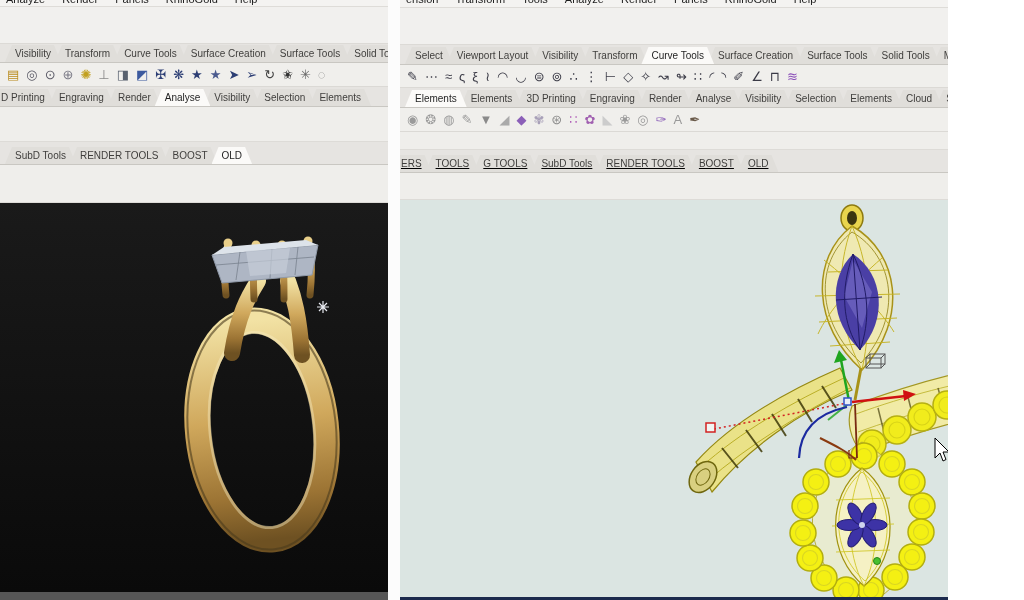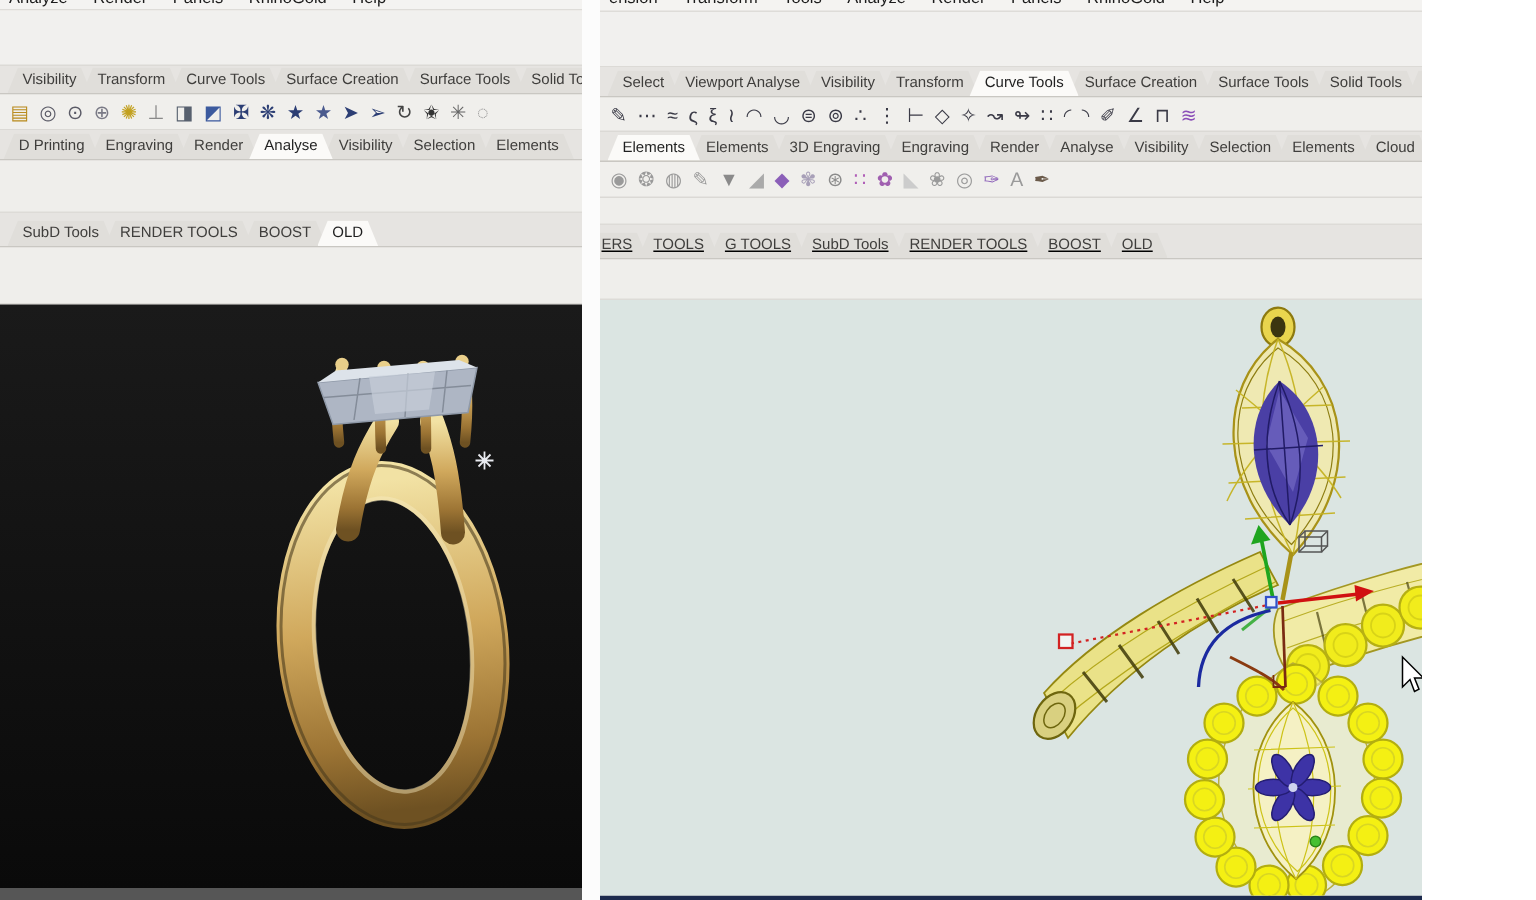--- a/index.html
+++ b/index.html
@@ -29,21 +29,21 @@
   .cutfirst .tab:first-child{margin-left:-14px;}
 
   
   .iconrow{display:flex;align-items:center;gap:7px;background:#f0efec;padding:0 7px;
            overflow:hidden;border-bottom:1px solid #dbd9d5;box-sizing:border-box;font-size:13px;}
   .ticon{flex:0 0 auto;line-height:1;}
 
   .gapbar{background:#efeeeb;border-bottom:1px solid #dddbd7;box-sizing:border-box;}
 
   
-  #l-tabs1{height:19px;} #l-icons{height:24px;} #l-tabs2{height:20px;justify-content:center;}
+  #l-tabs1{height:19px;} #l-icons{height:24px;} #l-tabs2{height:20px;}
   #l-gap1{height:35px;} #l-tabs3{height:23px;} #l-gap2{height:38px;}
   #left-viewport{width:388px;height:389px;background:linear-gradient(#1a1a1a,#0a0a0a);position:relative;}
   #left-strip{width:388px;height:8px;background:#565656;}
 
   
   #r-tabs1{height:20px;} #r-icons1{height:23px;} #r-tabs2{height:20px;} #r-icons2{height:24px;}
   #r-gap1{height:18px;} #r-tabs3{height:23px;text-decoration:underline;} #r-gap2{height:27px;}
   #right-viewport{width:624px;height:397px;background:#dbe5e2;position:relative;}
   #right-strip{width:624px;height:3px;background:#1c2a4d;}
 
@@ -187,21 +187,21 @@
         <span class="menu-item">Render</span>
         <span class="menu-item">Panels</span>
         <span class="menu-item">RhinoGold</span>
         <span class="menu-item">Help</span>
       </div>
   </div>
   <div class="blankbar"></div>
 
   <div class="tabrow" id="r-tabs1">
       <div class="tab">Select</div>
-      <div class="tab">Viewport Analyse</div>
+      <div class="tab">Viewport Layout</div>
       <div class="tab">Visibility</div>
       <div class="tab">Transform</div>
       <div class="tab active">Curve Tools</div>
       <div class="tab">Surface Creation</div>
       <div class="tab">Surface Tools</div>
       <div class="tab">Solid Tools</div>
       <div class="tab">Mesh Tools</div>
     </div>
 
   <div class="iconrow" id="r-icons1">
@@ -227,21 +227,21 @@
       <span class="ticon" style="color: rgb(58, 58, 70);">◝</span>
       <span class="ticon" style="color: rgb(58, 58, 70);">✐</span>
       <span class="ticon" style="color: rgb(58, 58, 70);">∠</span>
       <span class="ticon" style="color: rgb(58, 58, 70);">⊓</span>
       <span class="ticon" style="color: rgb(139, 79, 184);">≋</span>
     </div>
 
   <div class="tabrow" id="r-tabs2">
       <div class="tab active">Elements</div>
       <div class="tab">Elements</div>
-      <div class="tab">3D Engraving</div>
+      <div class="tab">3D Printing</div>
       <div class="tab">Engraving</div>
       <div class="tab">Render</div>
       <div class="tab">Analyse</div>
       <div class="tab">Visibility</div>
       <div class="tab">Selection</div>
       <div class="tab">Elements</div>
       <div class="tab">Cloud</div>
       <div class="tab">Stuller</div>
     </div>
 

